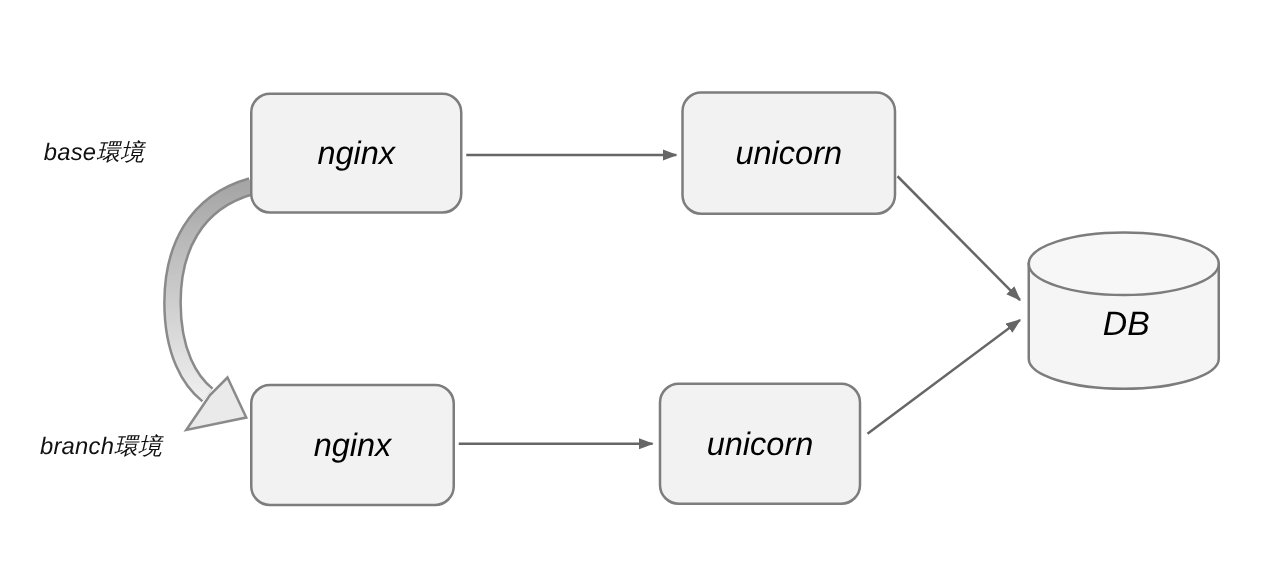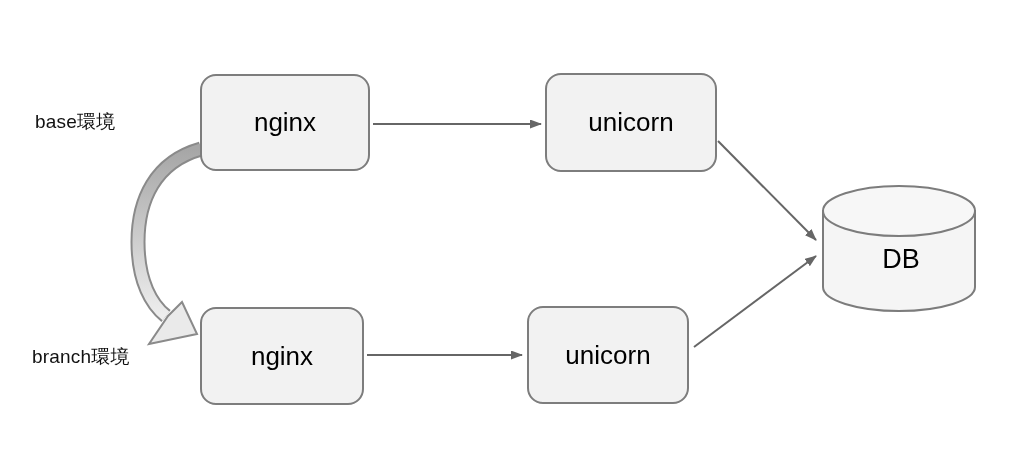--- a/index.html
+++ b/index.html
@@ -12,20 +12,21 @@
   }
   * { margin: 0; padding: 0; box-sizing: border-box; }
   html, body { background: var(--bg); }
   .canvas {
     position: relative;
     width: 1024px;
     height: 465px;
     background: var(--bg);
     font-family: "Liberation Sans", "DejaVu Sans", sans-serif;
     overflow: hidden;
+    font-style: italic;
   }
   .layer-svg {
     position: absolute;
     left: 0; top: 0;
     width: 1024px; height: 465px;
     z-index: 1;
   }
   .env-label {
     position: absolute;
     z-index: 3;

